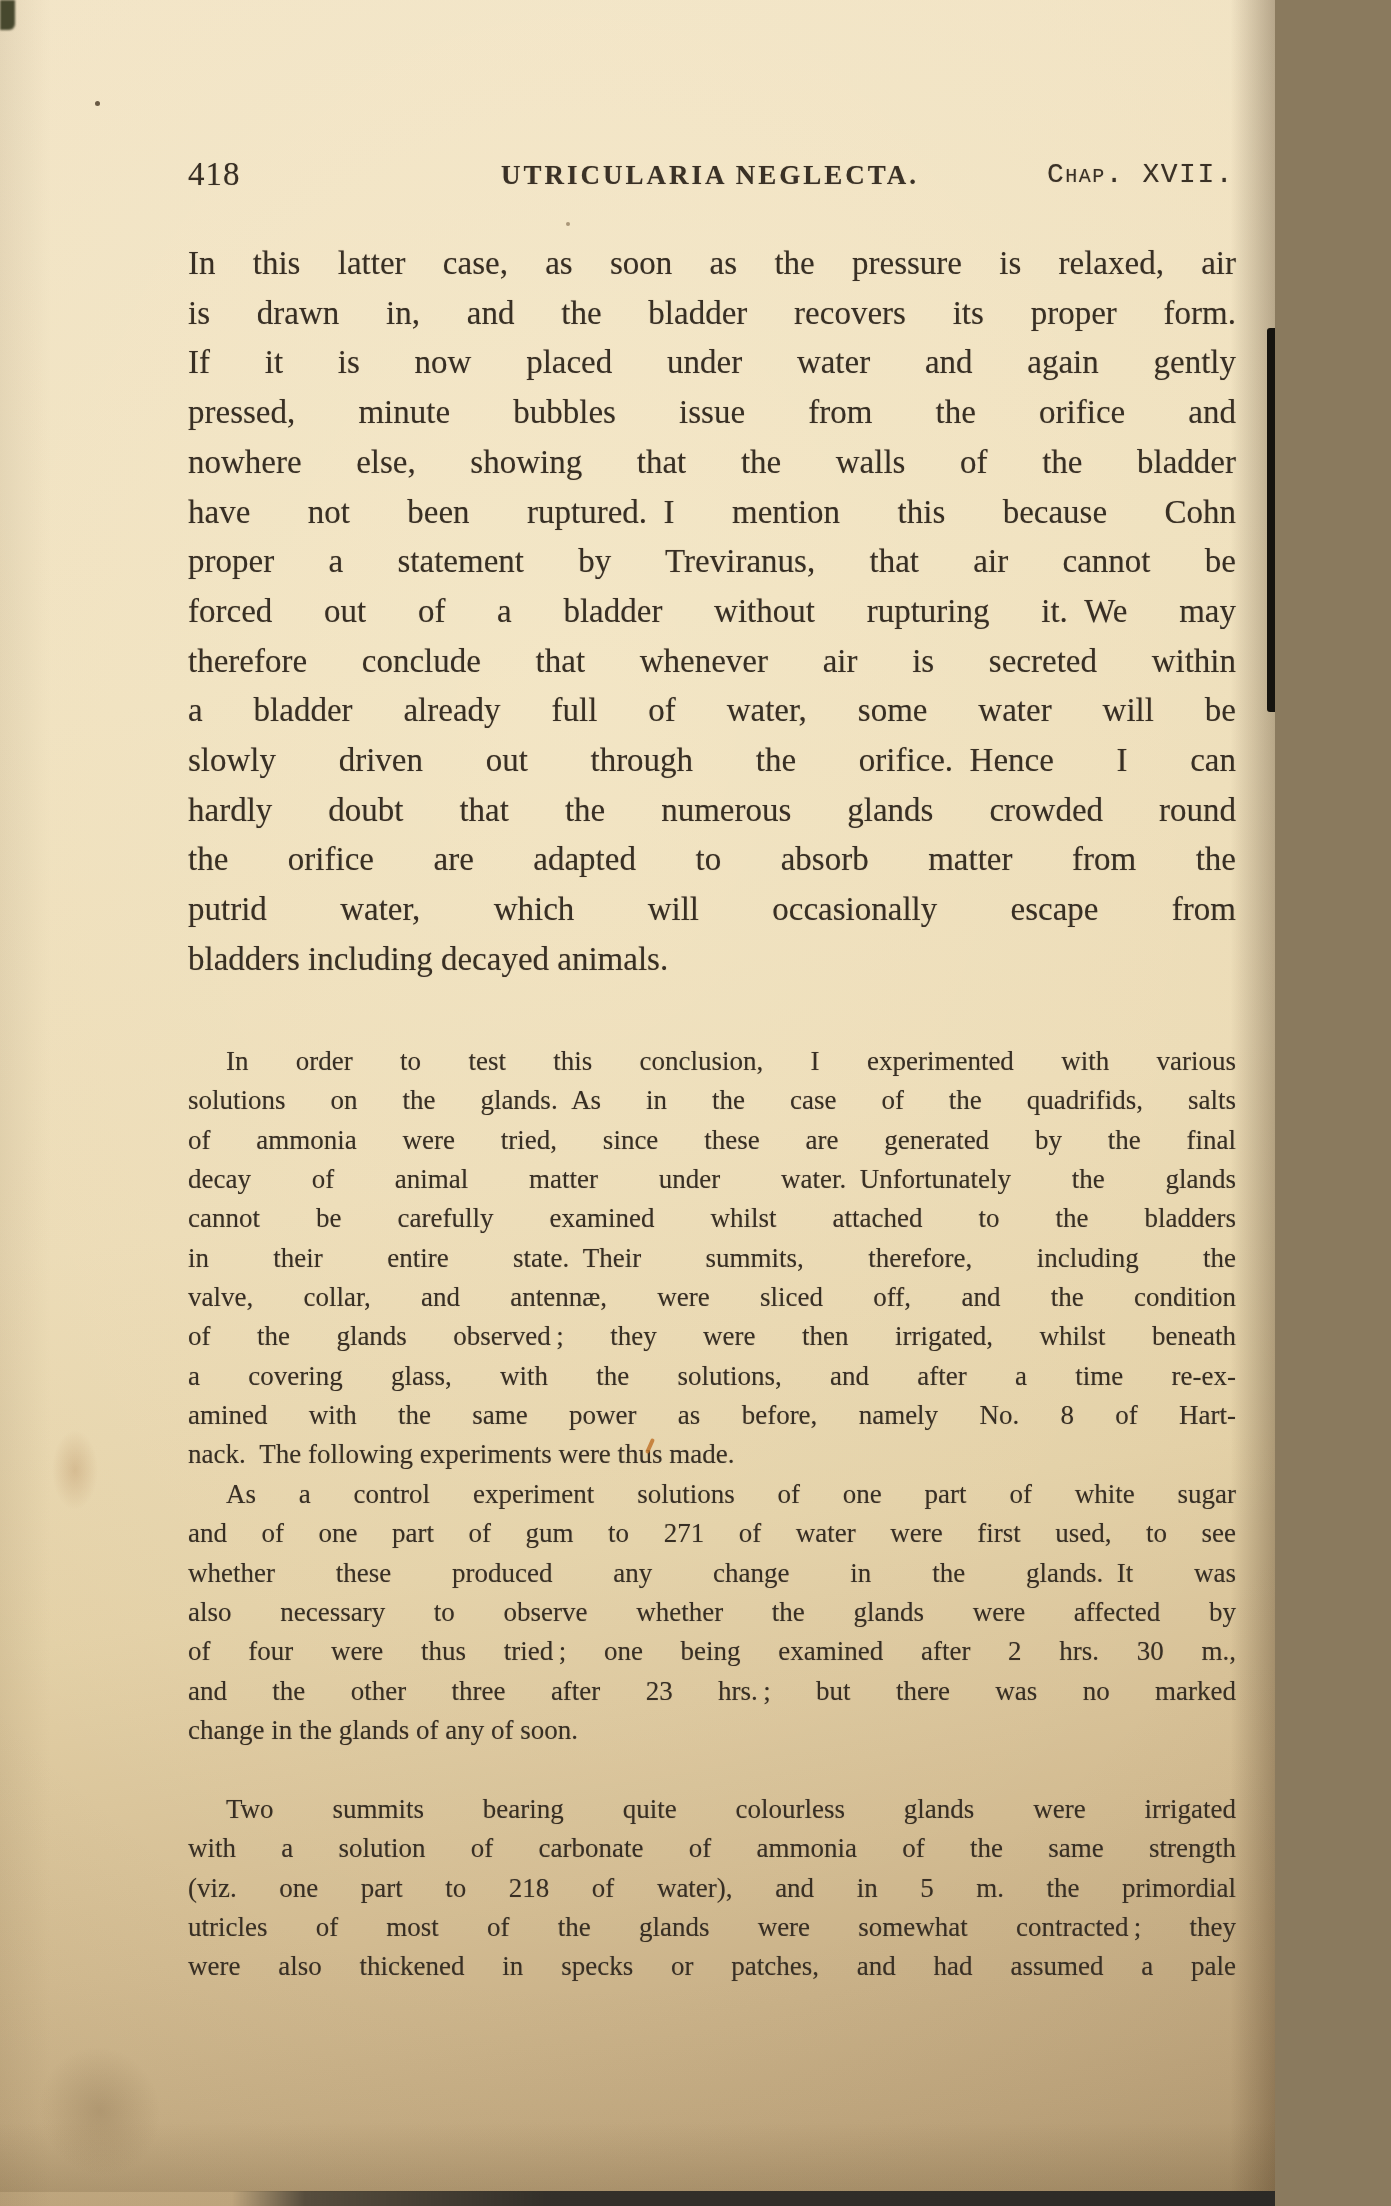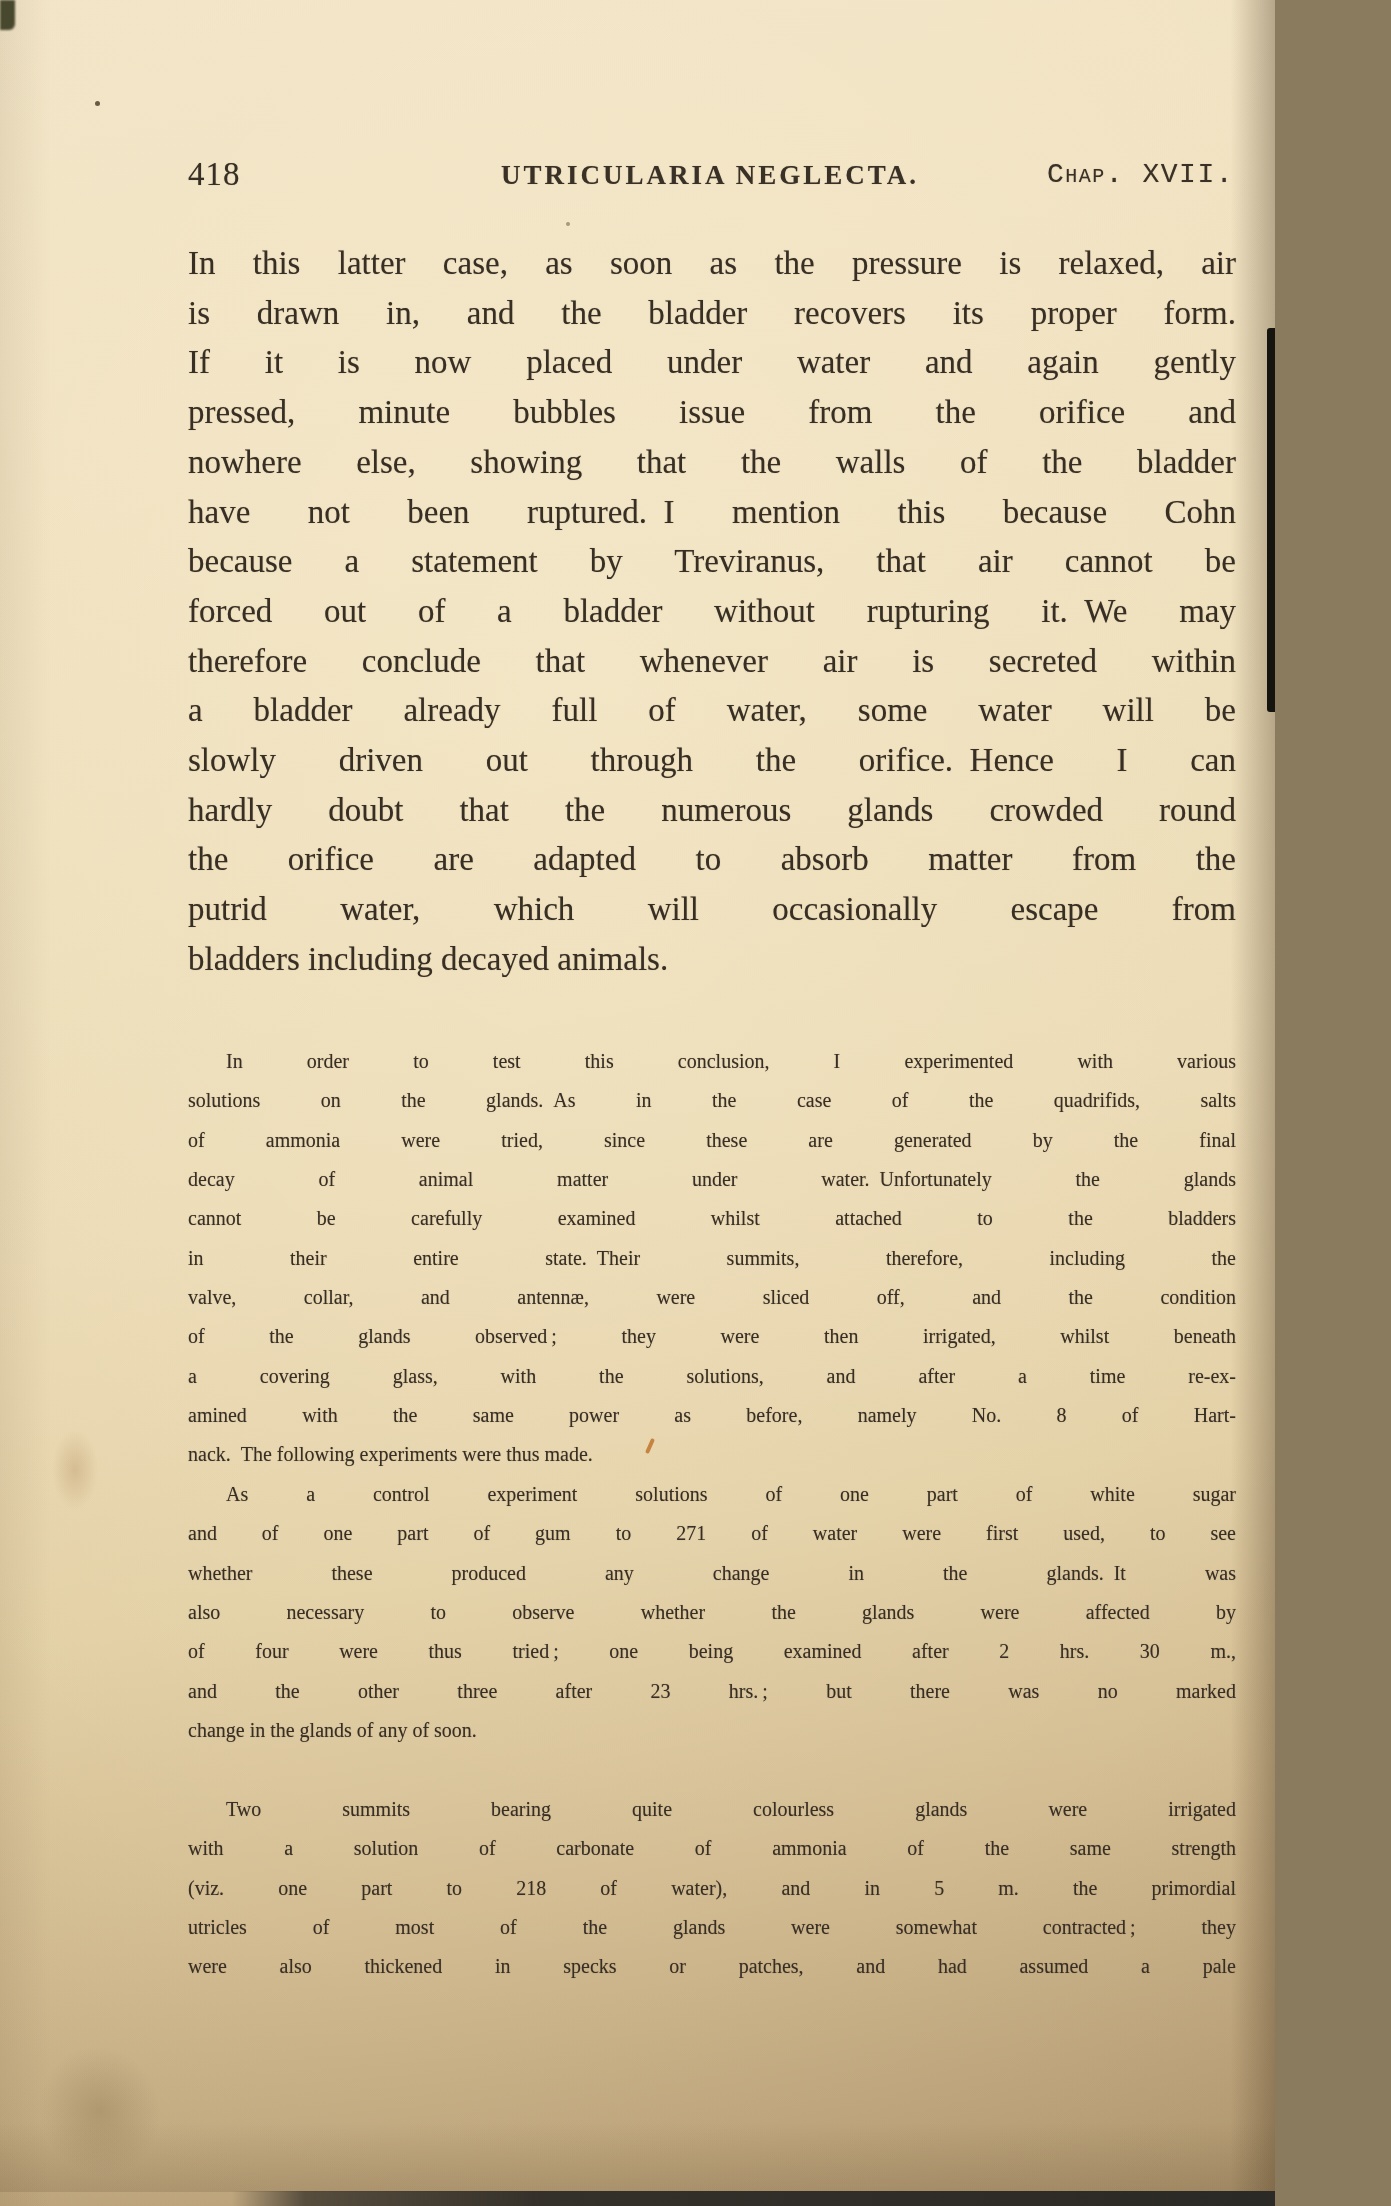--- a/index.html
+++ b/index.html
@@ -19,21 +19,21 @@
   .header{position:absolute;left:188px;top:156px;width:1048px;height:42px;}
   .pagenum{position:absolute;left:0;top:0;font-size:33px;letter-spacing:1px;}
   .running{position:absolute;left:0;right:4px;top:4px;text-align:center;font-size:27px;font-weight:bold;letter-spacing:3px;color:#3a3126;}
   .chapter{position:absolute;right:2px;top:3px;font-size:28px;font-variant:small-caps;letter-spacing:1.5px;color:#3a3126;font-family:Liberation Mono, monospace;}
   
   .para{position:absolute;left:188px;width:1048px;}
   .para .line{text-align:justify;text-align-last:justify;}
   .para .line.last{text-align-last:left;}
   .para .line.first{text-indent:38px;}
   .large{top:239px;font-size:33px;line-height:49.7px;}
-  .smalltype{font-size:20px;line-height:39.35px;}
+  .smalltype{font-size:27px;line-height:39.35px;}
   .p2{top:1042px;}
   .p3{top:1475px;}
   .p4{top:1790px;}
   
   .corner-mark{position:absolute;left:0;top:0;width:15px;height:30px;background:#47482e;border-radius:0 0 6px 0;filter:blur(1px);}
   .edge-strip{position:absolute;right:0;top:328px;width:8px;height:384px;background:#16140f;border-radius:3px 0 0 3px;filter:blur(0.6px);}
   .bottom-band{position:absolute;left:232px;right:0;bottom:0;height:15px;background:linear-gradient(90deg, rgba(52,48,40,0) 0%, rgba(52,48,40,0.75) 7%, #34302a 30%, #2c2a26 100%);filter:blur(0.5px);}
   .bottom-shadow{position:absolute;left:0;right:0;bottom:14px;height:70px;background:linear-gradient(180deg, rgba(90,70,40,0) 0%, rgba(90,70,40,0.18) 100%);}
   .speck-1{position:absolute;left:95px;top:101px;width:5px;height:5px;border-radius:50%;background:rgba(70,55,35,0.8);}
   .speck-2{position:absolute;left:566px;top:222px;width:4px;height:4px;border-radius:50%;background:rgba(110,85,55,0.55);}
@@ -52,21 +52,21 @@
     <span class="chapter">Chap. XVII.</span>
   </div>
 
   <div class="para large">
     <div class="line">In this latter case, as soon as the pressure is relaxed, air</div>
     <div class="line">is drawn in, and the bladder recovers its proper form.</div>
     <div class="line">If it is now placed under water and again gently</div>
     <div class="line">pressed, minute bubbles issue from the orifice and</div>
     <div class="line">nowhere else, showing that the walls of the bladder</div>
     <div class="line">have not been ruptured. I mention this because Cohn</div>
-    <div class="line">because a statement by Treviranus, that air cannot be</div>
+    <div class="line">proper a statement by Treviranus, that air cannot be</div>
     <div class="line">forced out of a bladder without rupturing it. We may</div>
     <div class="line">therefore conclude that whenever air is secreted within</div>
     <div class="line">a bladder already full of water, some water will be</div>
     <div class="line">slowly driven out through the orifice. Hence I can</div>
     <div class="line">hardly doubt that the numerous glands crowded round</div>
     <div class="line">the orifice are adapted to absorb matter from the</div>
     <div class="line">putrid water, which will occasionally escape from</div>
     <div class="line last">bladders including decayed animals.</div>
   </div>
 

